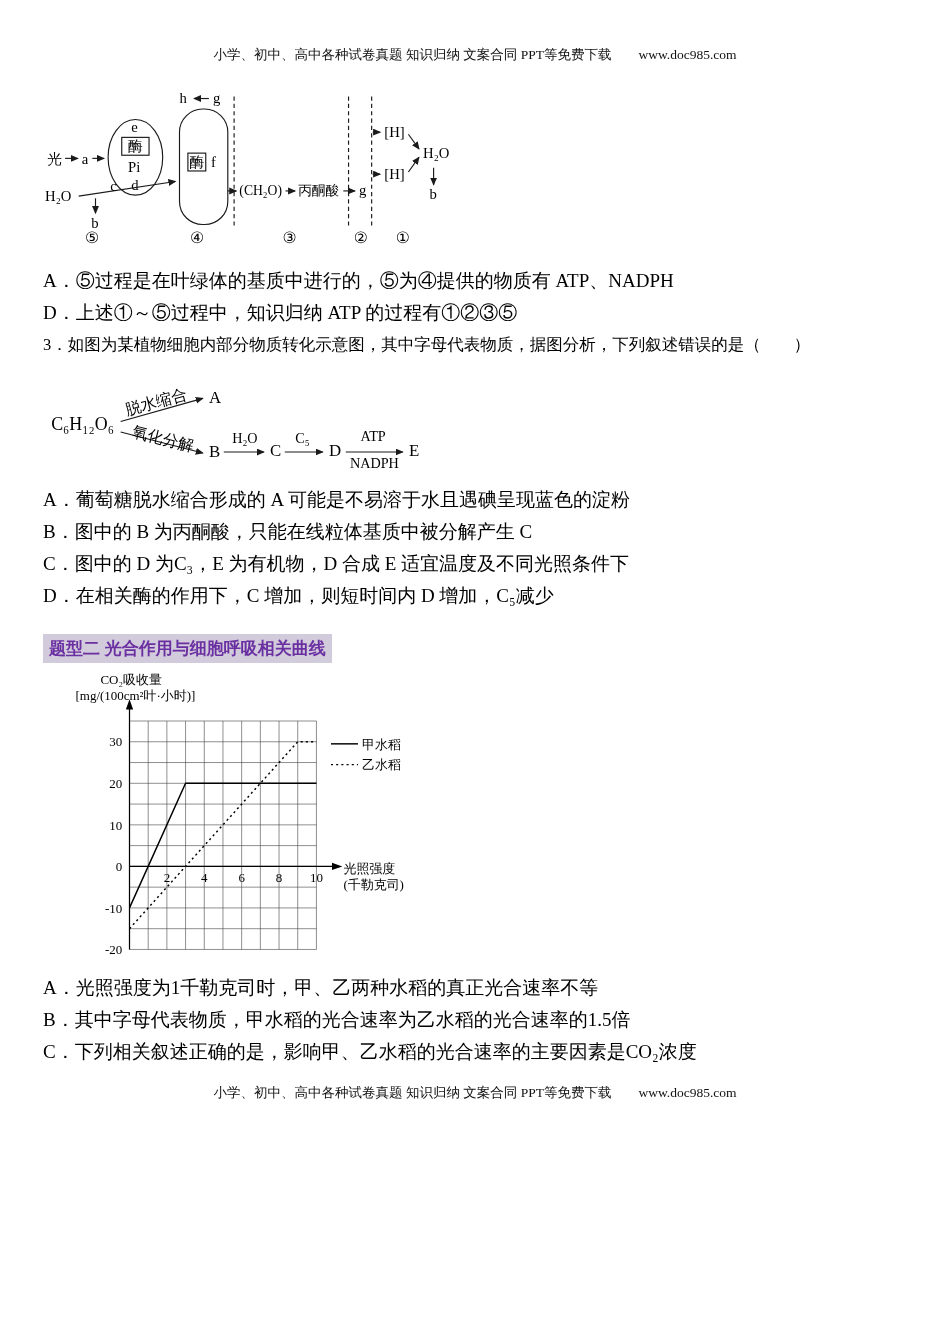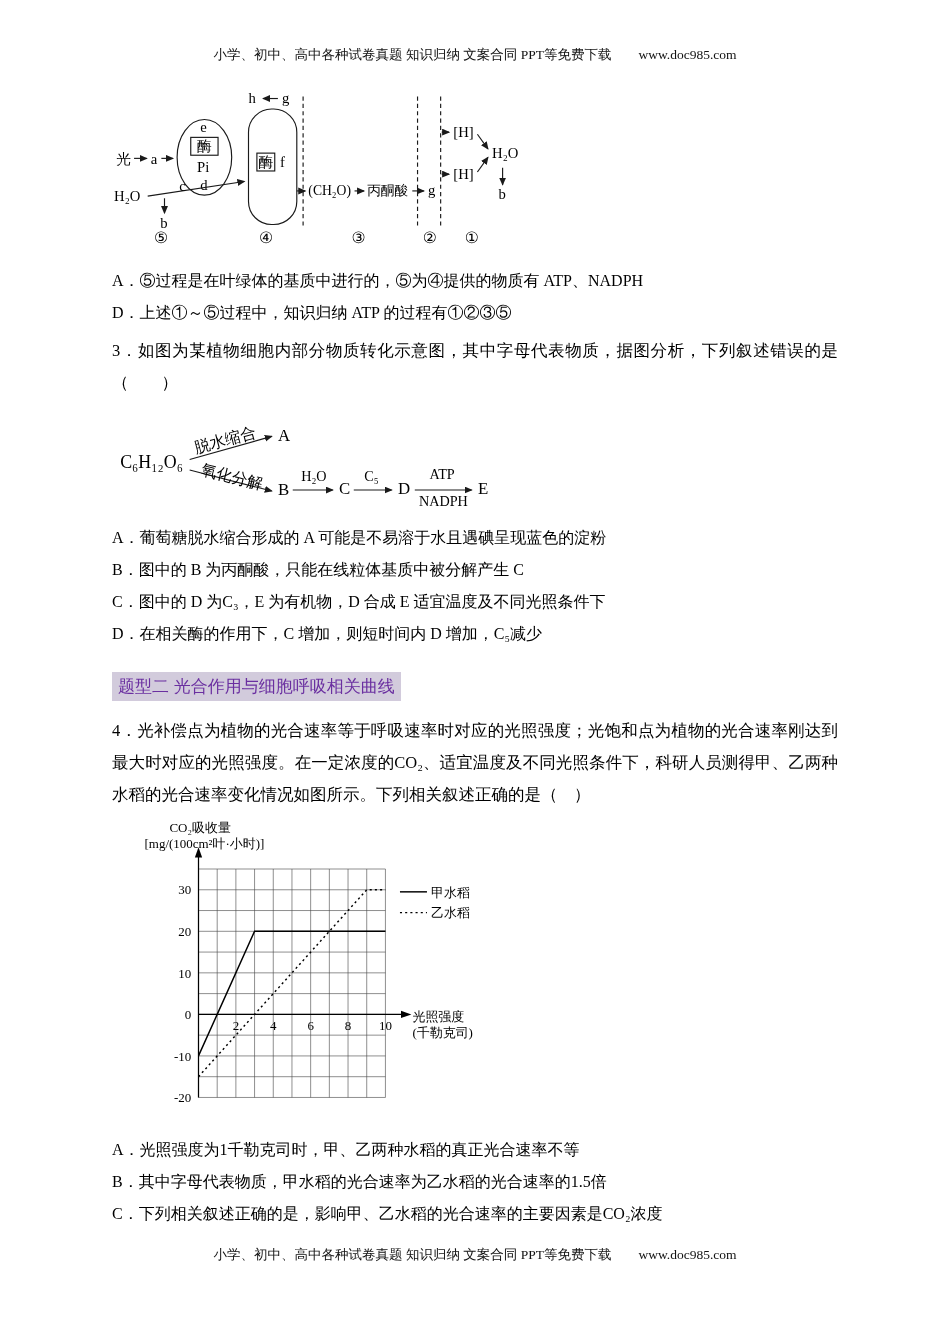--- a/index.html
+++ b/index.html
@@ -1,37 +1,37 @@
 <!DOCTYPE html>
 <html><head>
 <meta charset="utf-8">
 <style>
   *{margin:0;padding:0;box-sizing:border-box}
   html,body{background:#fff}
   body{width:950px;height:1344px;overflow:hidden;color:#000;
        font-family:"Liberation Serif","DejaVu Serif",serif}
-  .page{padding:46px 112px 0}
+  .page{padding:46px 43px 0}
   .doc-note{text-align:center;font-size:13.5px;color:#111}
   .d1-wrap{margin:26px 0 4px 0}
   .d2-wrap{margin:10px 0 2px 6px}
   .chart-wrap{margin:4px 0 2px 26px}
   svg text{font-family:"Liberation Serif","DejaVu Serif",serif;font-size:14px;fill:#000}
   svg line,svg ellipse,svg rect,svg polyline{stroke:#1a1a1a;fill:none;stroke-width:1.1}
   svg .dash{stroke-dasharray:4 3}
   .d1 .sm{font-size:13px}
   .d1 .circ{font-size:15px}
   .d2 text{font-size:15px}
   .d2 .sm{font-size:13.5px}
   .d2 .big{font-size:17px}
   .d2 .lt{font-size:16px}
-  .opt{font-size:16px;line-height:32px}
+  .opt{font-size:19px;line-height:32px}
   .opts{margin-top:8px}
-  .stem{font-size:16.5px;line-height:32px;text-align:justify;margin-top:6px}
+  .stem{font-size:16.5px;line-height:32px;text-align:justify;}
   .section-title{display:inline-block;margin-top:22px;padding:3px 6px;background:#d2cbdc;
-       color:#6a2fa0;font-weight:normal;font-size:17px;
+       color:#6a2fa0;font-weight:bold;font-size:17px;
        font-family:"Liberation Sans","DejaVu Sans",sans-serif}
   .q4{margin-top:14px}
   #chart-svg .cg{stroke:#4a4a4a;stroke-width:.6}
   #chart-svg .cax{stroke:#000;stroke-width:1.2}
   #chart-svg .caf{fill:#000;stroke:none}
   #chart-svg .cs{stroke:#000;stroke-width:1.4;fill:none}
   #chart-svg text{font-size:12.5px}
   #chart-svg .cty{text-anchor:end}
   #chart-svg .ctx{text-anchor:middle}
   .footer{margin-top:16px;text-align:center;font-size:13.5px}
@@ -140,21 +140,20 @@
     <p class="opt">A．葡萄糖脱水缩合形成的 A 可能是不易溶于水且遇碘呈现蓝色的淀粉</p>
     <p class="opt">B．图中的 B 为丙酮酸，只能在线粒体基质中被分解产生 C</p>
     <p class="opt">C．图中的 D 为C₃，E 为有机物，D 合成 E 适宜温度及不同光照条件下</p>
     <p class="opt">D．在相关酶的作用下，C 增加，则短时间内 D 增加，C₅减少</p>
   </div>
 
   <div>
     <span class="section-title">题型二 光合作用与细胞呼吸相关曲线</span>
   </div>
 
-  <p class="stem q4">4．光补偿点为植物的光合速率等于呼吸速率时对应的光照强度；光饱和点为植物的光合速率刚达到最大时对应的光照强度。在一定浓度的CO₂、适宜温度及不同光照条件下，科研人员测得甲、乙两种水稻的光合速率变化情况如图所示。下列相关叙述正确的是（　）</p>
 
   <div class="chart-wrap">
     <svg id="chart-svg" viewBox="0 0 350 286" width="364" height="297">
         <line x1="58" y1="272" x2="58" y2="52" class="cg"></line>
         <line x1="76" y1="272" x2="76" y2="52" class="cg"></line>
         <line x1="94" y1="272" x2="94" y2="52" class="cg"></line>
         <line x1="112" y1="272" x2="112" y2="52" class="cg"></line>
         <line x1="130" y1="272" x2="130" y2="52" class="cg"></line>
         <line x1="148" y1="272" x2="148" y2="52" class="cg"></line>
         <line x1="166" y1="272" x2="166" y2="52" class="cg"></line>
@@ -195,21 +194,21 @@
         <text x="282" y="78.5">甲水稻</text>
         <line x1="252" y1="94" x2="278" y2="94" class="cs" style="stroke-dasharray:2 3"></line>
         <text x="282" y="98.5">乙水稻</text>
         <text x="30" y="16">CO₂吸收量</text>
         <text x="6" y="32">[mg/(100cm²叶·小时)]</text>
         <text x="264" y="198">光照强度</text>
         <text x="264" y="214">(千勒克司)</text>
       </svg>
   </div>
 
-  <div class="opts" style="margin-top:18px">
+  <div class="opts" style="margin-top:4px">
     <p class="opt">A．光照强度为1千勒克司时，甲、乙两种水稻的真正光合速率不等</p>
     <p class="opt">B．其中字母代表物质，甲水稻的光合速率为乙水稻的光合速率的1.5倍</p>
     <p class="opt">C．下列相关叙述正确的是，影响甲、乙水稻的光合速率的主要因素是CO₂浓度</p>
   </div>
 
   <div class="footer doc-note">小学、初中、高中各种试卷真题 知识归纳 文案合同 PPT等免费下载　　www.doc985.com</div>
 
 </div>
 
 </body></html>

